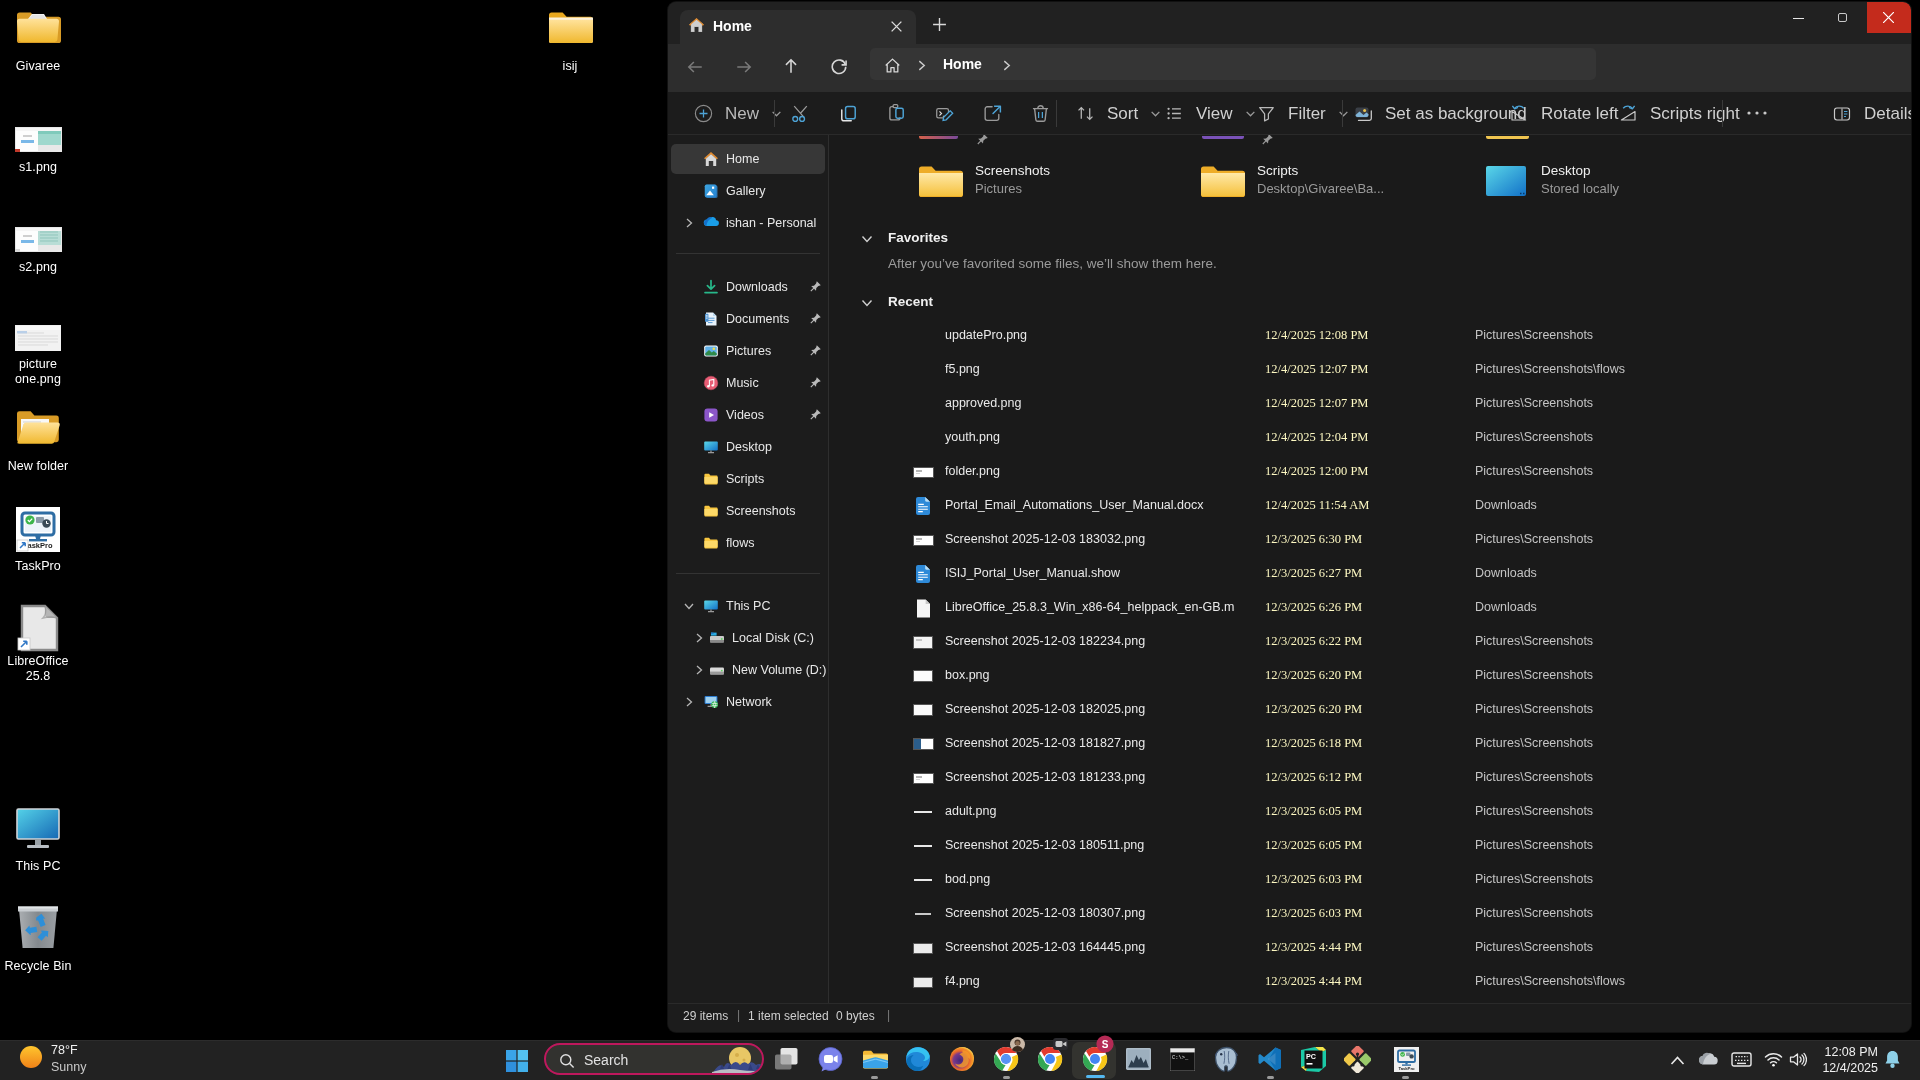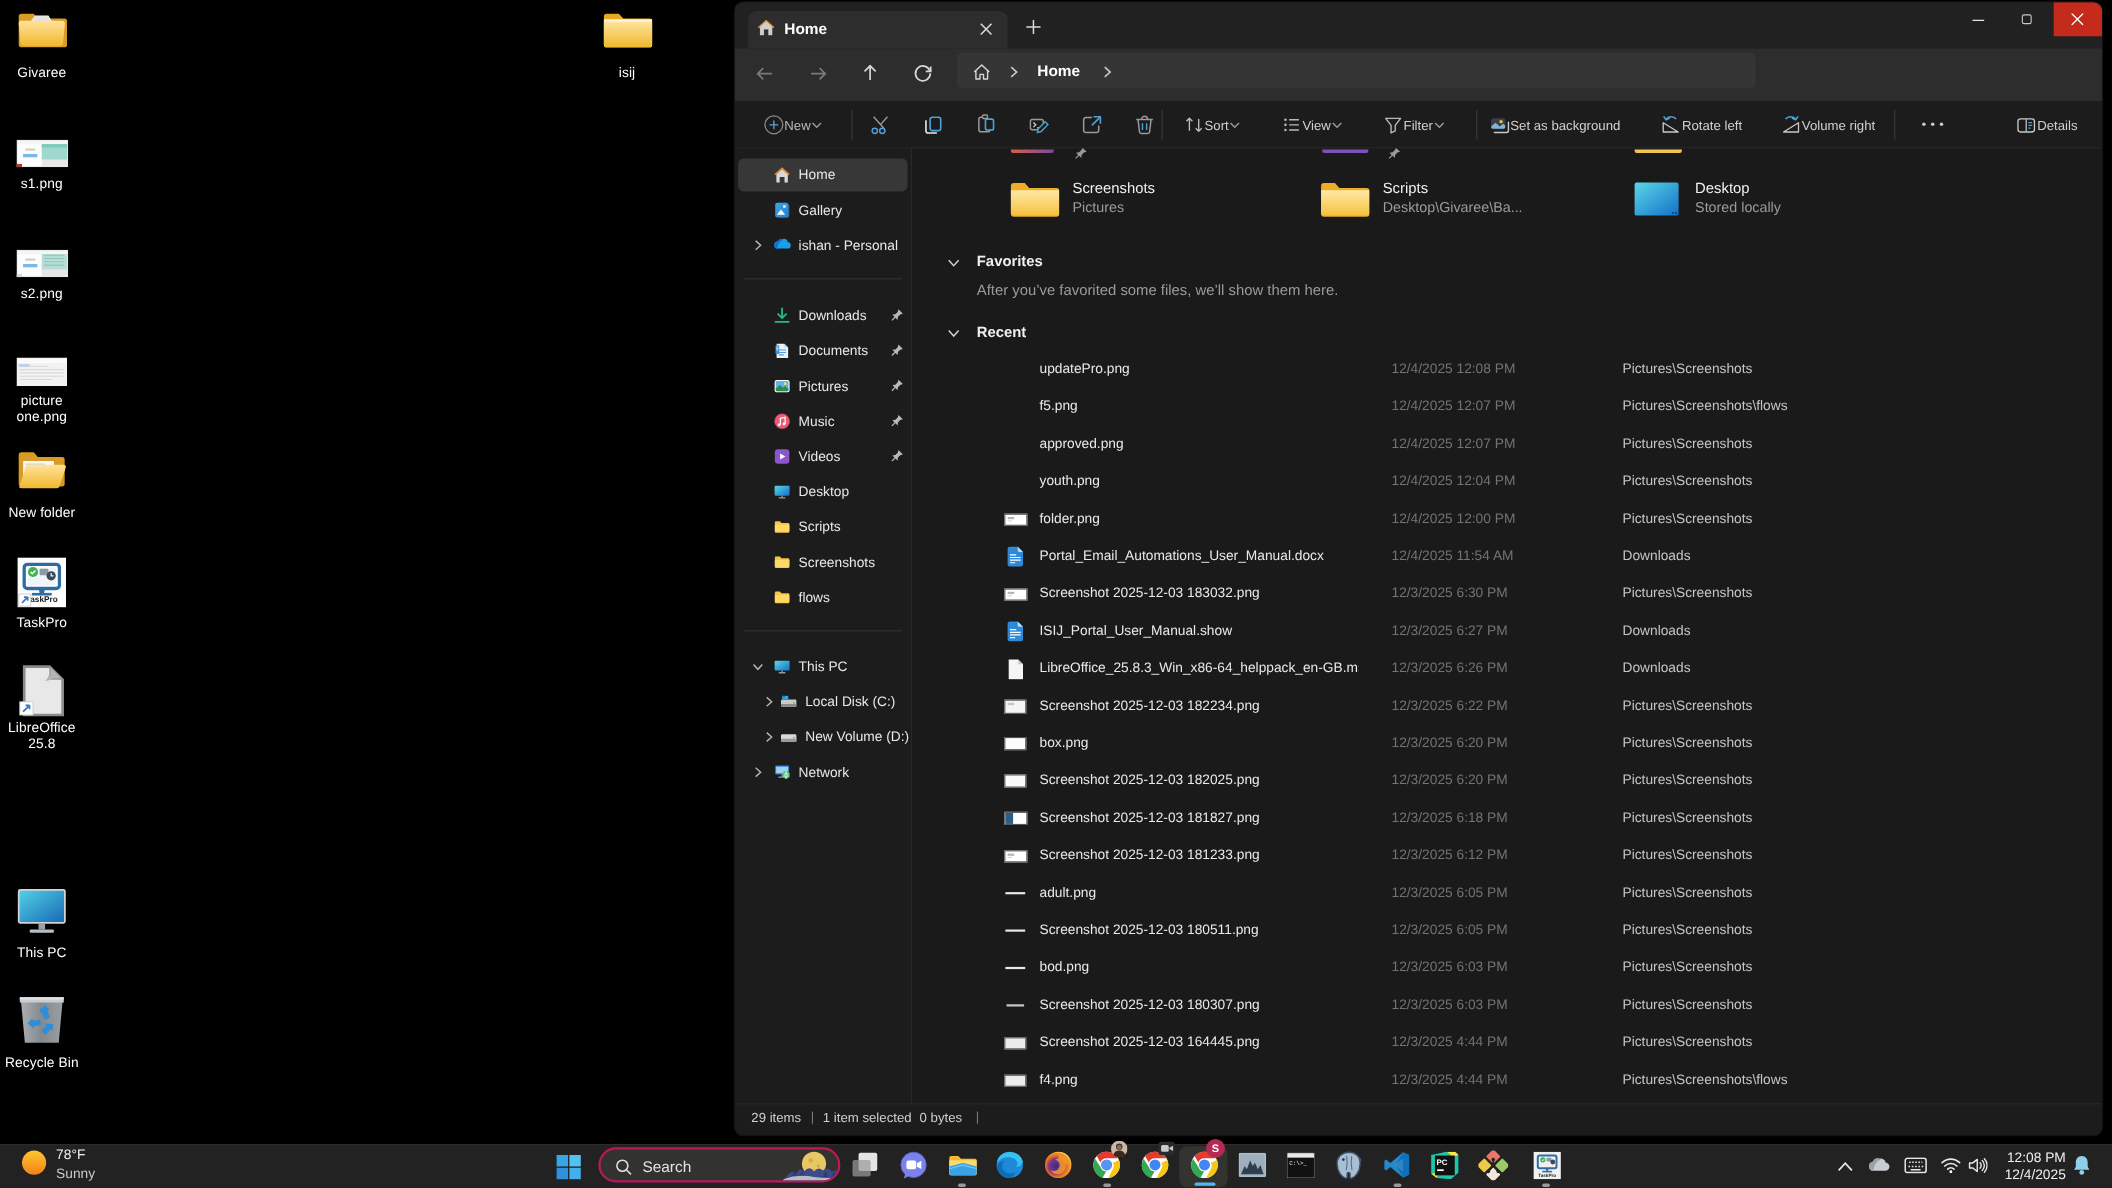--- a/index.html
+++ b/index.html
@@ -18,42 +18,42 @@
 #navrow { position:absolute; left:0; top:42px; width:100%; height:48px; background:#2d2d2d; }
 #toolbar { position:absolute; left:0; top:90px; width:100%; height:43px; background:#1c1c1c; border-bottom:1px solid #2a2a2a; }
 #sidebar { position:absolute; left:0; top:133px; width:160px; height:868px; background:#1c1c1c; }
 #sidebar-divider { position:absolute; left:160px; top:133px; width:1px; height:868px; background:#2e2e2e; }
 #content { position:absolute; left:161px; top:133px; width:1082px; height:868px; background:#1a1a1a; }
 #statusbar { position:absolute; left:0; top:1001px; width:100%; height:29px; background:#1c1c1c; border-top:1px solid #2a2a2a; color:#cfcfcf; font-size:12px; }
 #addrbar { position:absolute; left:202px; top:4px; width:726px; height:32px; background:#353535; border-radius:5px; color:#fff; }
 #searchbar { position:absolute; left:939px; top:4px; width:307px; height:32px; background:#353535; border-radius:5px; color:#c9c9c9; font-size:13.5px; }
 
 
-.tbitem { position:absolute; top:0; height:43px; display:flex; align-items:center; color:#d0d0d0; font-size:12px; gap:0; white-space:nowrap; }
+.tbitem { position:absolute; top:0; height:43px; display:flex; align-items:center; color:#d0d0d0; font-size:17px; gap:12px; white-space:nowrap; }
 .tbsep { position:absolute; top:8px; width:1px; height:27px; background:#3a3a3a; }
 
 
 .srow { position:absolute; left:3px; width:154px; height:30px; display:flex; align-items:center; color:#e8e8e8; font-size:12.5px; border-radius:5px; white-space:nowrap; }
 .srow .sic { width:16px; height:16px; margin-left:32px; margin-right:7px; flex:0 0 16px; }
 .srow .chev { position:absolute; left:12px; top:9px; width:12px; height:12px; color:#b5b5b5; }
 .srow .pin { position:absolute; right:3px; top:8px; width:13px; height:13px; color:#b9b9b9; }
 .ssep { position:absolute; left:8px; width:144px; height:1px; background:#333; }
 
 
 .tile { position:absolute; width:280px; height:64px; color:#fff; }
 .tile .ticon { position:absolute; left:18px; top:2px; width:48px; height:48px; }
 .tile .tname { position:absolute; left:76px; top:1px; font-size:13.5px; color:#f0f0f0; }
 .tile .tsub { position:absolute; left:76px; top:19px; font-size:13px; color:#9b9b9b; }
 .sechdr { position:absolute; color:#f0f0f0; font-size:13.5px; font-weight:bold; }
 .sechev { position:absolute; width:14px; height:14px; color:#d0d0d0; }
 .frow { position:absolute; left:0; width:1082px; height:34px; }
 .frow .fic { position:absolute; left:82px; top:7px; width:24px; height:24px; display:flex; align-items:center; justify-content:center; }
 .frow .fname { position:absolute; left:116px; top:11px; font-size:12.5px; color:#e9e9e9; white-space:nowrap; }
 #filelist .frow:nth-child(9) .fname { max-width:290px; overflow:hidden; }
-.frow .fdate { position:absolute; left:436px; top:11px; font-size:12.5px; color:#737373; }
+.frow .fdate { position:absolute; left:436px; top:11px; font-size:12.5px; color:#fef9c3;font-family:Liberation Serif, serif; }
 .frow .fpath { position:absolute; left:646px; top:11px; font-size:12.5px; color:#c5c5c5; }
 
 
 #taskbar { position:absolute; left:0; top:1040px; width:1920px; height:40px; background:#222222; border-top:1px solid #2c2c2c; }
 .tbicon { position:absolute; top:0px; width:36px; height:36px; display:flex; align-items:center; justify-content:center; }
 .runbar { position:absolute; top:35px; width:7px; height:3px; background:#9a9a9a; border-radius:2px; }
 </style>
 </head>
 <body>
 
@@ -361,21 +361,21 @@
           <path d="M3.4 1.8 L5.6 4.8 L9 3.4" stroke="#4da3d6" stroke-width="1.4" fill="none" stroke-linejoin="round"></path>
         </svg>
       <span>Rotate left</span>
     </div>
     <div class="tbitem" style="left:950px">
       <svg width="20" height="20" viewBox="0 0 20 20">
           <path d="M17 16 L3.4 16 L17 7.6 Z" stroke="#c9c9c9" stroke-width="1.2" fill="none" stroke-linejoin="round"></path>
           <path d="M14.6 4.6 A6 6 0 0 0 5.2 4.2" stroke="#4da3d6" stroke-width="1.4" fill="none"></path>
           <path d="M16.6 1.8 L14.4 4.8 L11 3.4" stroke="#4da3d6" stroke-width="1.4" fill="none" stroke-linejoin="round"></path>
         </svg>
-      <span>Volume right</span>
+      <span>Scripts right</span>
     </div>
     <div class="tbsep" style="left:1054px"></div>
     <svg class="abs" style="left:1078px;top:17px" width="22" height="8" viewBox="0 0 22 8">
         <circle cx="3" cy="4" r="1.6" fill="#c9c9c9"></circle>
         <circle cx="11" cy="4" r="1.6" fill="#c9c9c9"></circle>
         <circle cx="19" cy="4" r="1.6" fill="#c9c9c9"></circle>
       </svg>
     <div class="tbitem" style="left:1164px">
       <svg width="20" height="20" viewBox="0 0 20 20">
           <rect x="2.5" y="4" width="15" height="12" rx="2.4" stroke="#c9c9c9" stroke-width="1.2" fill="none"></rect>

